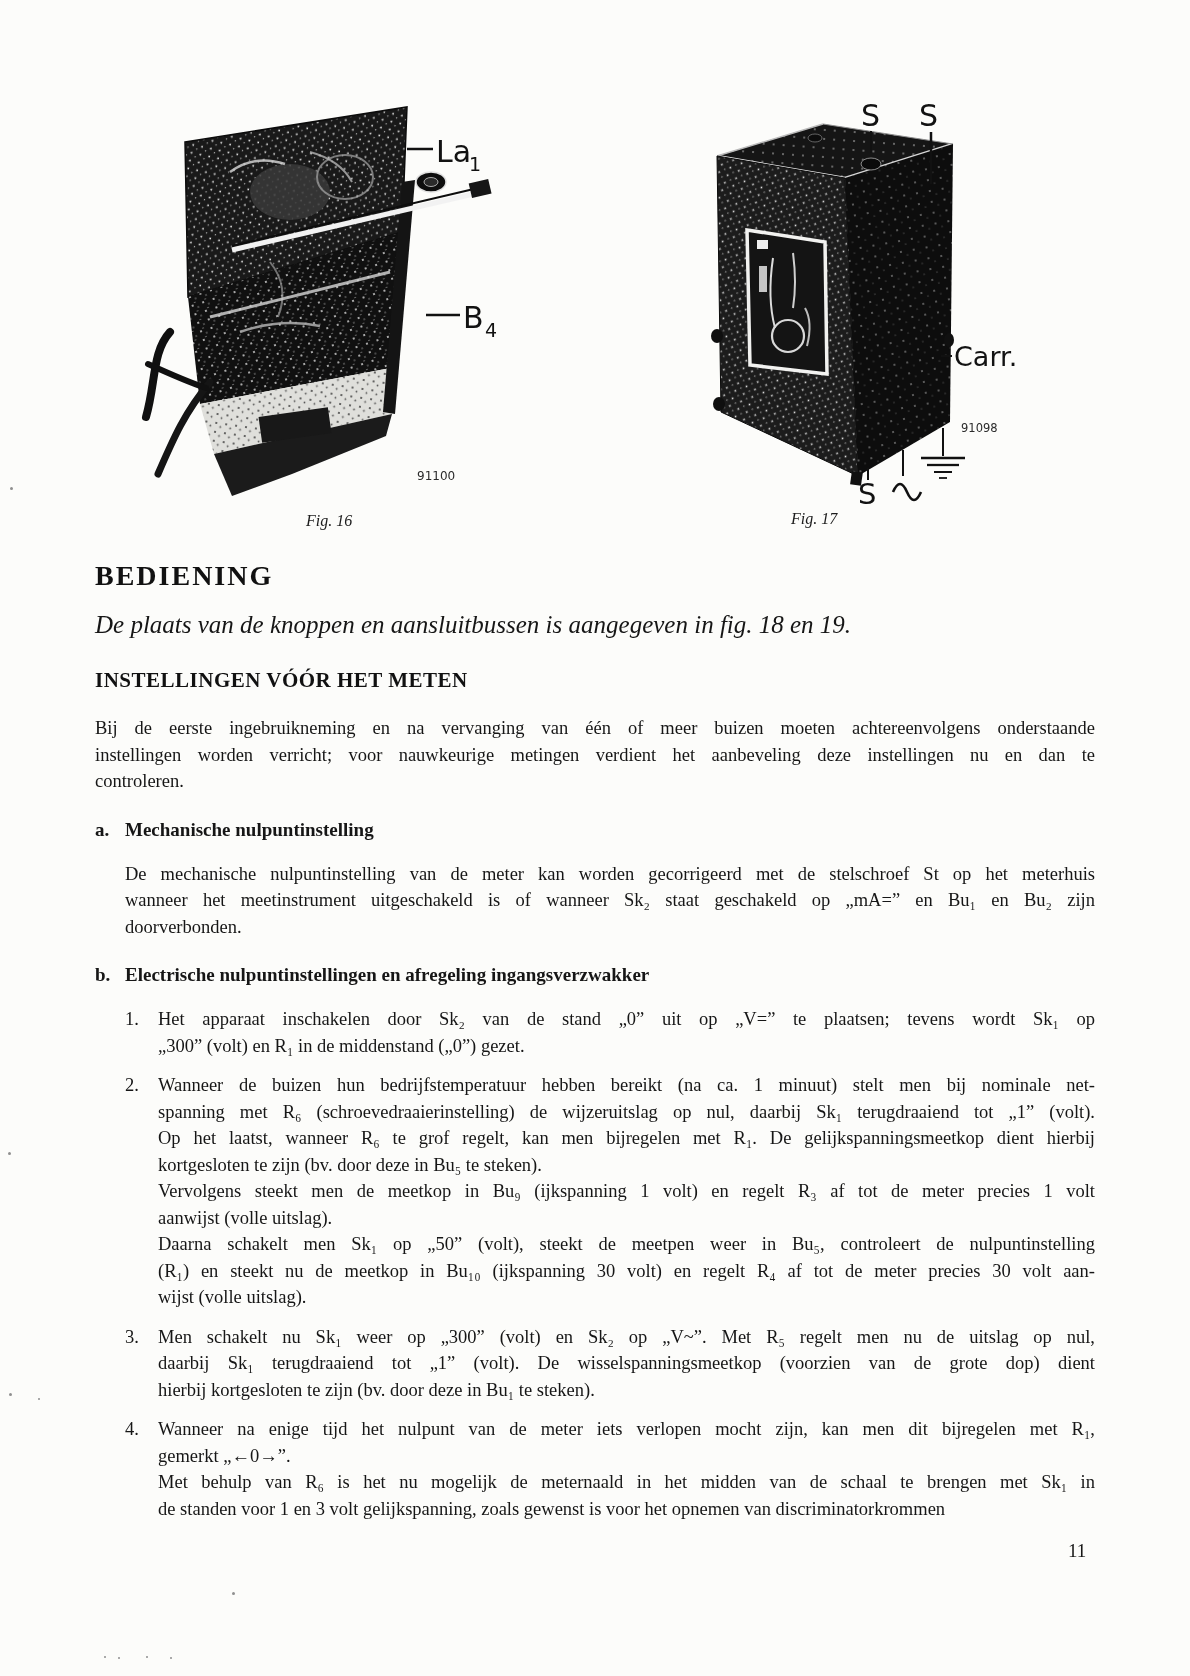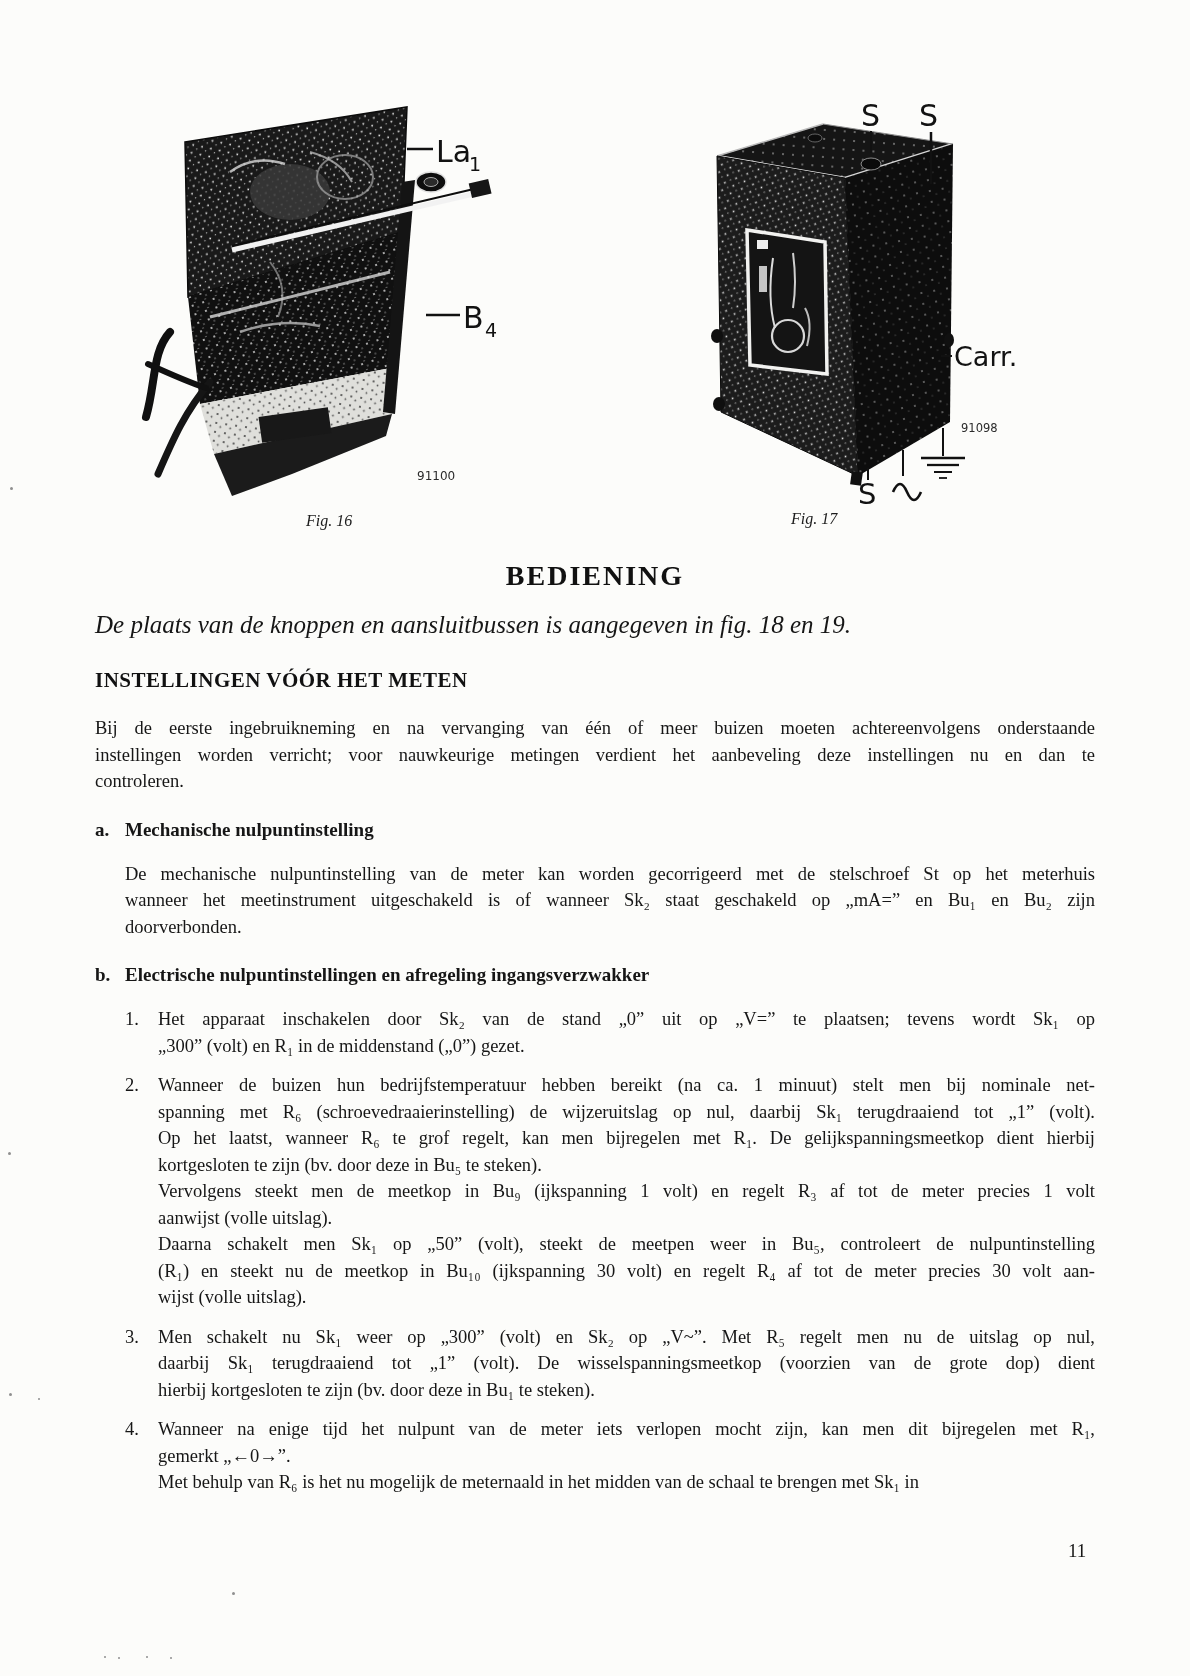--- a/index.html
+++ b/index.html
@@ -17,21 +17,21 @@
     position:absolute; font-style:italic; font-size:16px; color:#1c1c1c;
     font-family:"Liberation Serif","DejaVu Serif",serif;
   }
   .cap16{left:306px; top:512px;}
   .cap17{left:791px; top:510px;}
   .figlabel{font-family:"DejaVu Sans","Liberation Sans",sans-serif; fill:#121212;}
   .figcode{font-family:"DejaVu Sans","Liberation Sans",sans-serif; fill:#2b2b2b;}
   
   .textblock{position:absolute; left:95px; top:560px; width:1000px;}
   h1.doctitle{
-    margin:0 0 20px 0; text-align:center;
+    margin:0 0 20px 0; 
     font-size:28px; font-weight:700; letter-spacing:2px; color:#111;
   }
   .introline{margin:0 0 30px 0; font-size:25px; line-height:26px;font-style:italic;}
   h2.sectionhead{
     margin:8px 0 22px 0; font-size:21px; font-weight:700; letter-spacing:.5px; color:#111;
   }
   .paras{margin:0 0 24px 0;}
   .paras .para{margin:0;}
   .jline{
     font-size:18.5px; line-height:26.5px;
@@ -266,20 +266,21 @@
 
   <div class="step">
     <div class="step-num">4.</div>
     <div class="step-body">
             <div class="para">
               <div class="jline">Wanneer na enige tijd het nulpunt van de meter iets verlopen mocht zijn, kan men dit bijregelen met R₁,</div>
               <div class="jline">gemerkt „←0→”.</div>
             </div>
             <div class="para">
               <div class="jline">Met behulp van R₆ is het nu mogelijk de meternaald in het midden van de schaal te brengen met Sk₁ in</div>
+              <div class="jline">de standen voor 1 en 3 volt gelijkspanning, zoals gewenst is voor het opnemen van discriminatorkrommen</div>
             </div>
           </div>
   </div>
 </div>
   </div>
 
   <div class="pagenum">11</div>
 
   <div class="dot" style="left:10px;top:487px;width:3px;height:3px;"></div>
   <div class="dot" style="left:8px;top:1152px;width:3px;height:3px;"></div>

